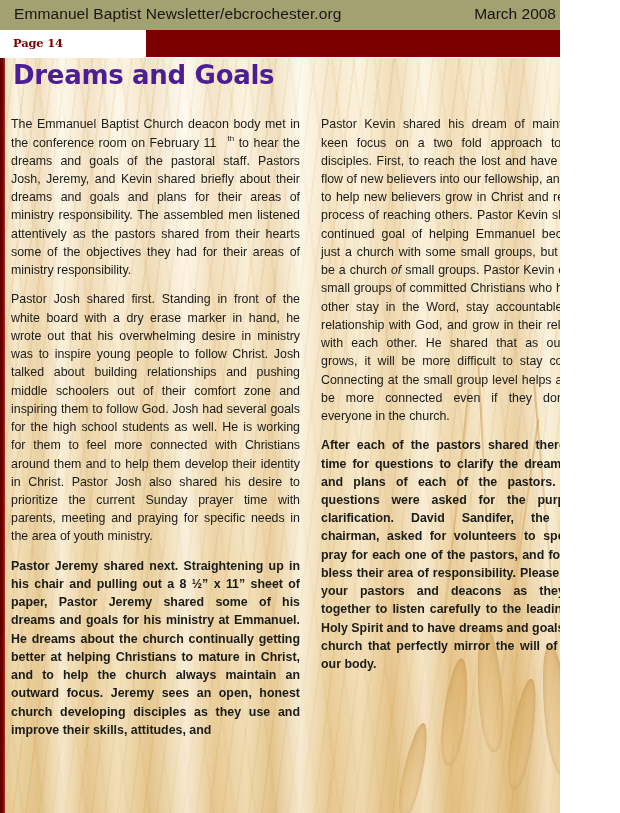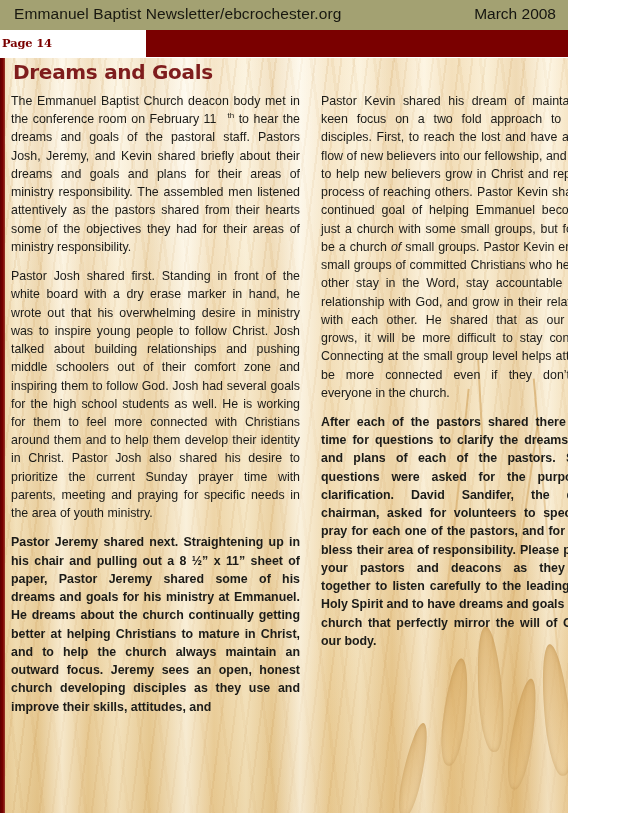--- a/index.html
+++ b/index.html
@@ -7,21 +7,20 @@
     padding: 0;
     background: #ffffff;
   }
   .page {
     position: relative;
     width: 560px;
     height: 813px;
     overflow: hidden;
     font-family: "Liberation Sans", sans-serif;
     background-color: #f6e9ce;
-    padding-left: 8px;
   }
 
   
   .bg-wheat {
     position: absolute;
     left: 0; top: 58px;
     width: 620px; height: 755px;
     background-color: #f3e3c2;
     background-image:
       
@@ -111,21 +110,21 @@
   }
   .subband-corner {
     position: absolute;
     left: 573px; top: 30px;
     width: 47px; height: 28px;
     background: #a3a172;
     z-index: 7;
   }
   .page-number {
     position: absolute;
-    left: 2px; top: 36px;
+    left: 13px; top: 36px;
     font-family: "DejaVu Serif", serif;
     font-size: 11.5px;
     font-weight: bold;
     color: #7a0000;
     letter-spacing: -.2px;
     z-index: 8;
   }
 
   
   .edge-left {
@@ -145,25 +144,25 @@
 
   
   .article {
     position: absolute;
     left: 11px; top: 62px;
     width: 600px; height: 748px;
     z-index: 4;
   }
   .article-title {
     font-family: "DejaVu Sans", sans-serif;
-    font-size: 20px;
+    font-size: 26px;
     font-weight: bold;
-    color: #7f1d1d;
+    color: #4c1d95;
     letter-spacing: -.3px;
-    margin: 0 0 9px 2px;
+    margin: 0 0 26px 2px;
     line-height: 1.05;
   }
   .columns {
     display: flex;
     gap: 21px;
     width: 600px;
   }
   .col {
     width: 289px;
     font-size: 12.4px;

